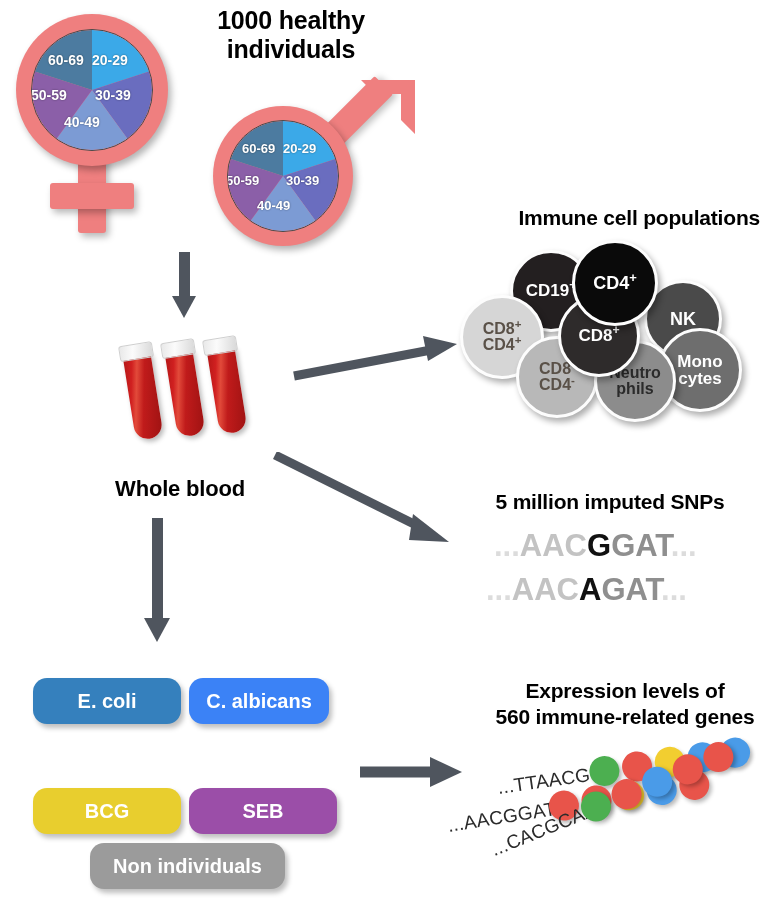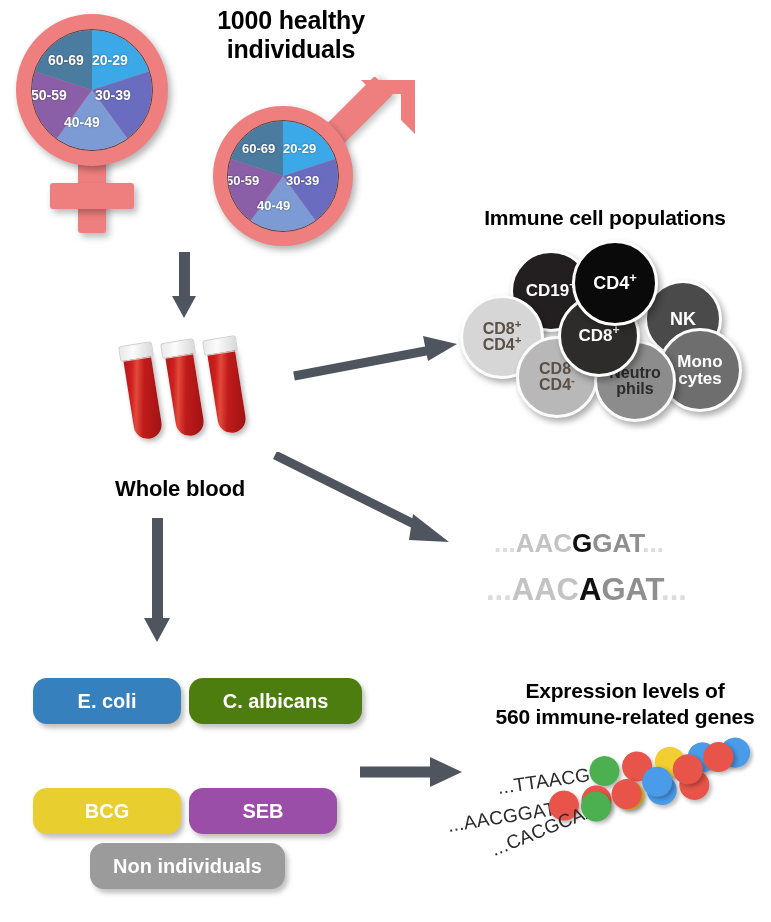--- a/index.html
+++ b/index.html
@@ -159,21 +159,21 @@
       <path d="M3 3 L150 76" stroke="#4F555E" stroke-width="9" fill="none"></path>
       <path d="M177 90 L141 62 L137 88 Z" fill="#4F555E"></path>
     </svg>
   </div>
 
   <div class="abs" style="left:148px;top:518px;">
     <div class="gbar" style="left:4px;top:0;width:11px;height:105px;"></div>
     <div class="ghead" style="left:-4px;top:100px;border-left:13px solid transparent;border-right:13px solid transparent;border-top:24px solid #4F555E;"></div>
   </div>
 
-  <div class="abs ttl ctr" style="left:450px;top:206px;width:310px;font-size:21px;">Immune cell populations</div>
+  <div class="abs ttl ctr" style="left:450px;top:206px;width:310px;font-size:21px;text-align:right;">Immune cell populations</div>
 
   <div class="abs" style="left:460px;top:240px;width:300px;height:180px;">
 
     <div class="cell" style="left:50px;top:10px;width:82px;height:82px;background:#231F20;color:#ffffff;font-size:17px;">
       <span>
         <span>CD19</span><sup>+</sup>
       </span>
     </div>
 
     <div class="cell" style="left:112px;top:0px;width:86px;height:86px;background:#0A0A0A;color:#ffffff;font-size:18px;z-index:6;">
@@ -214,33 +214,34 @@
         <span>CD4</span><sup>-</sup>
       </span>
     </div>
 
     <div class="cell" style="left:134px;top:100px;width:82px;height:82px;background:#8C8C8C;color:#2B2B2B;font-size:16px;flex-direction:column;z-index:4;">
       <span>Neutro</span>
       <span>phils</span>
     </div>
   </div>
 
+  <div class="abs ttl ctr" style="left:460px;top:490px;width:300px;font-size:21px;">5 million imputed SNPs</div>
 
   <div class="abs" style="left:480px;top:528px;width:280px;height:90px;">
-    <div class="snpline" style="left:14px;top:0px;font-size:26px;">
+    <div class="snpline" style="left:14px;top:0px;font-size:31px;">
       <span class="snpfar">...</span><span class="snpdim">AAC</span><span class="snphi">G</span><span class="snpmid">GAT</span><span class="snpfar">...</span>
     </div>
     <div class="snpline" style="left:6px;top:44px;font-size:31px;">
       <span class="snpfar">...</span><span class="snpdim">AAC</span><span class="snphi">A</span><span class="snpmid">GAT</span><span class="snpfar">...</span>
     </div>
   </div>
 
   <div class="abs" style="left:33px;top:678px;width:300px;height:220px;">
     <div class="pill" style="left:0px;top:0px;width:148px;height:46px;background:#3580BD;">E. coli</div>
-    <div class="pill" style="left:156px;top:0px;width:173px;height:46px;background:#4d7c0f;">C. albicans</div>
+    <div class="pill" style="left:156px;top:0px;width:140px;height:46px;background:#3b82f6;">C. albicans</div>
 
 
     <div class="pill" style="left:0px;top:110px;width:148px;height:46px;background:#E8CE2E;">BCG</div>
     <div class="pill" style="left:156px;top:110px;width:148px;height:46px;background:#9B4EA8;">SEB</div>
 
     <div class="pill" style="left:57px;top:165px;width:195px;height:46px;background:#9B9B9B;">Non individuals</div>
   </div>
 
   <div class="abs" style="left:358px;top:755px;width:110px;height:34px;">
     <svg width="110" height="34" viewBox="0 0 110 34">

